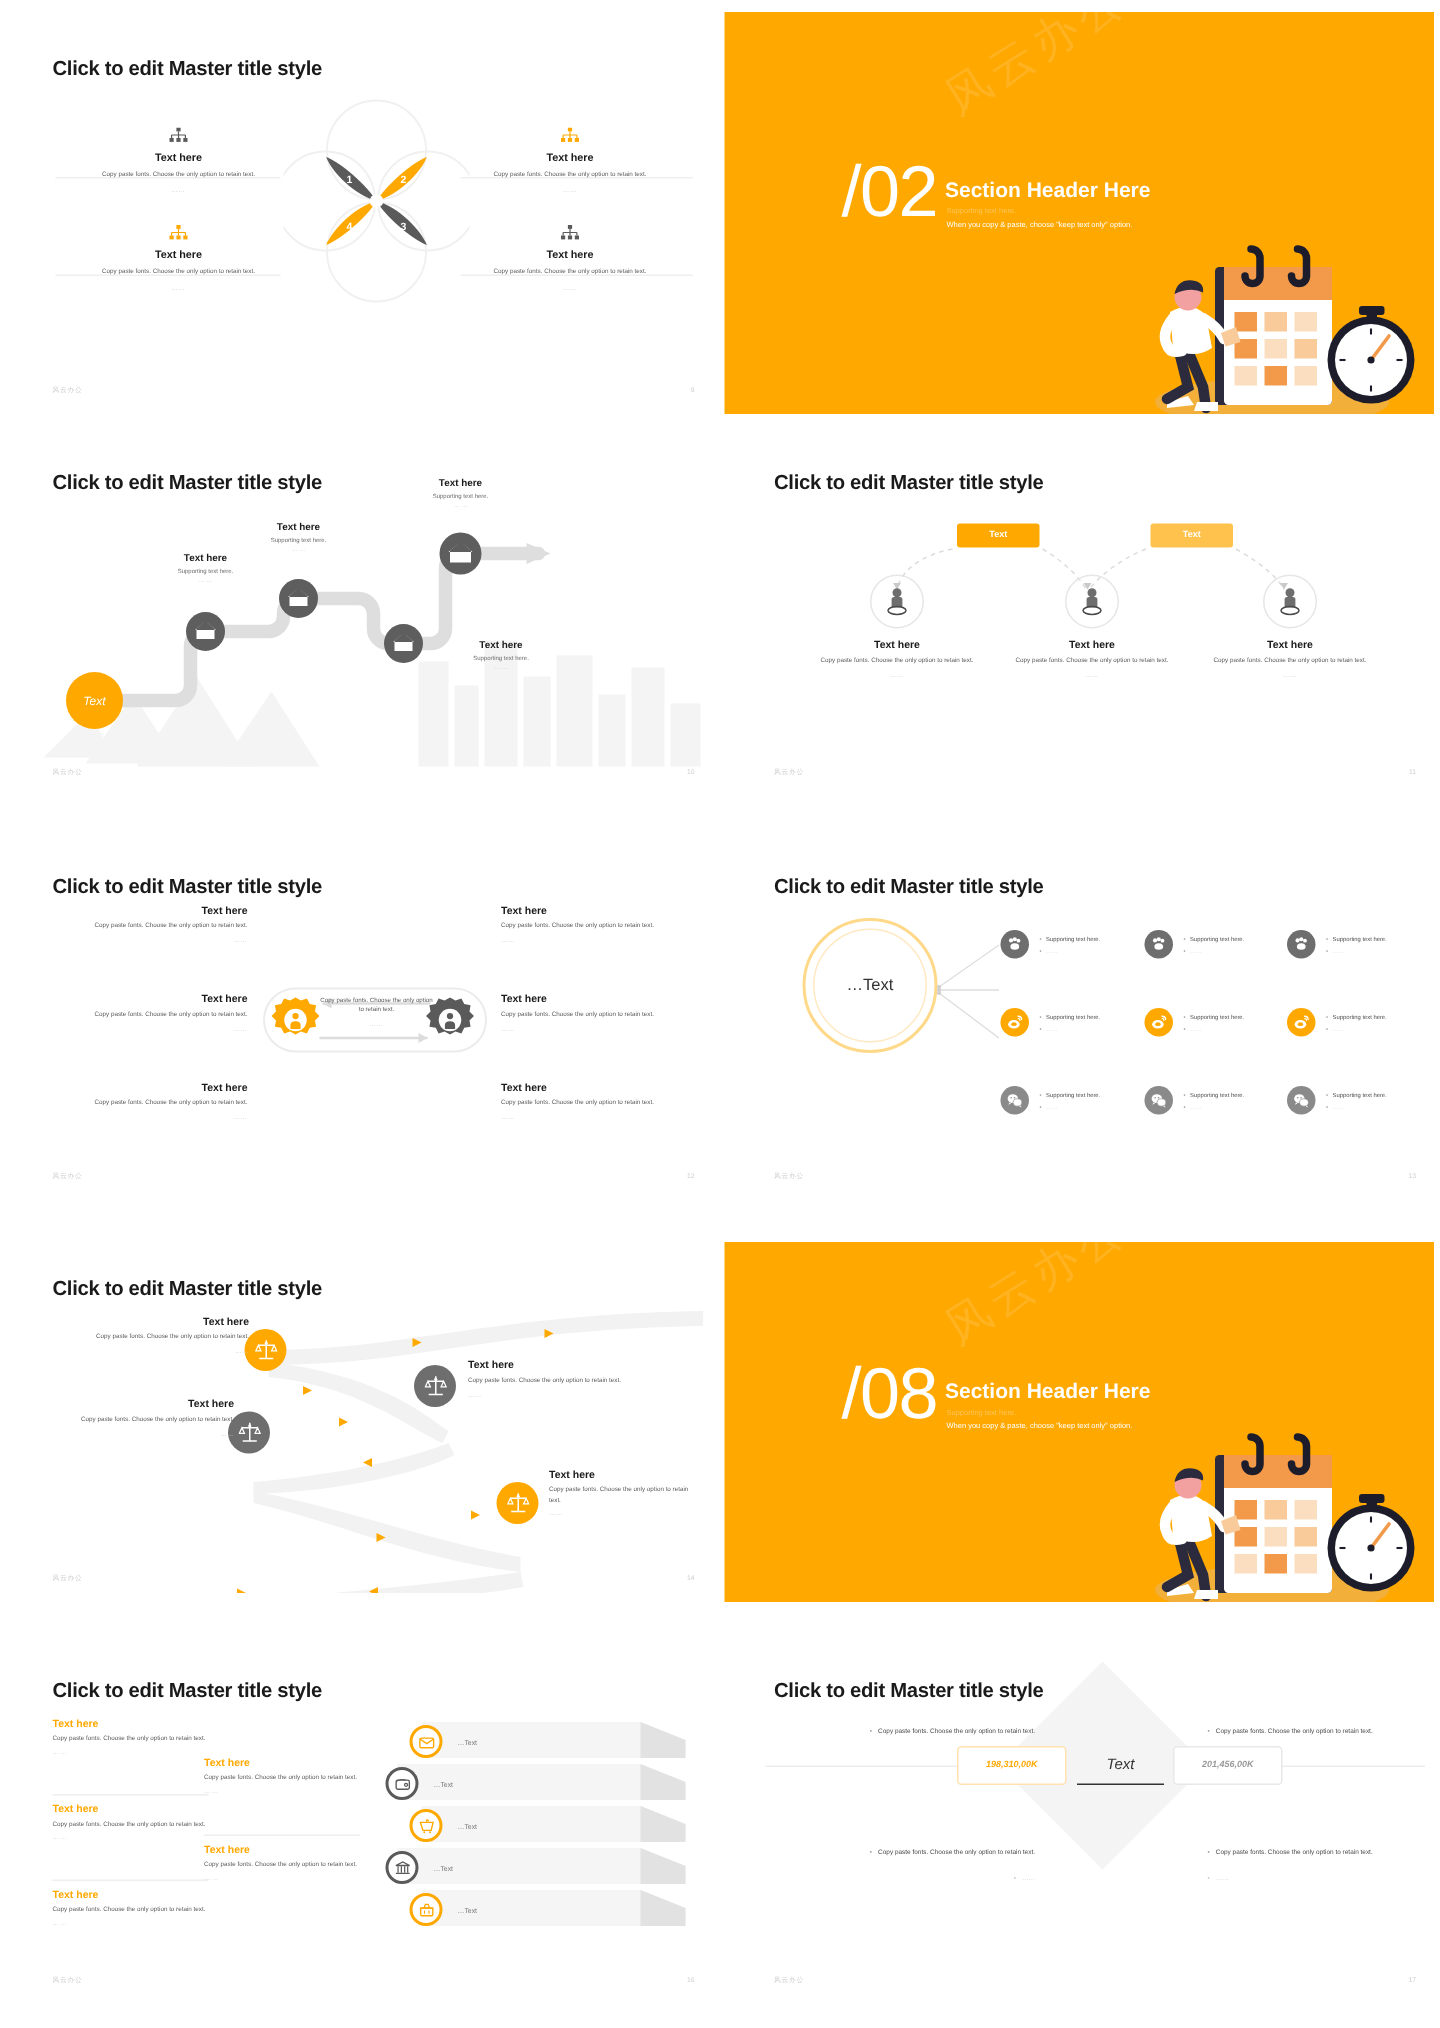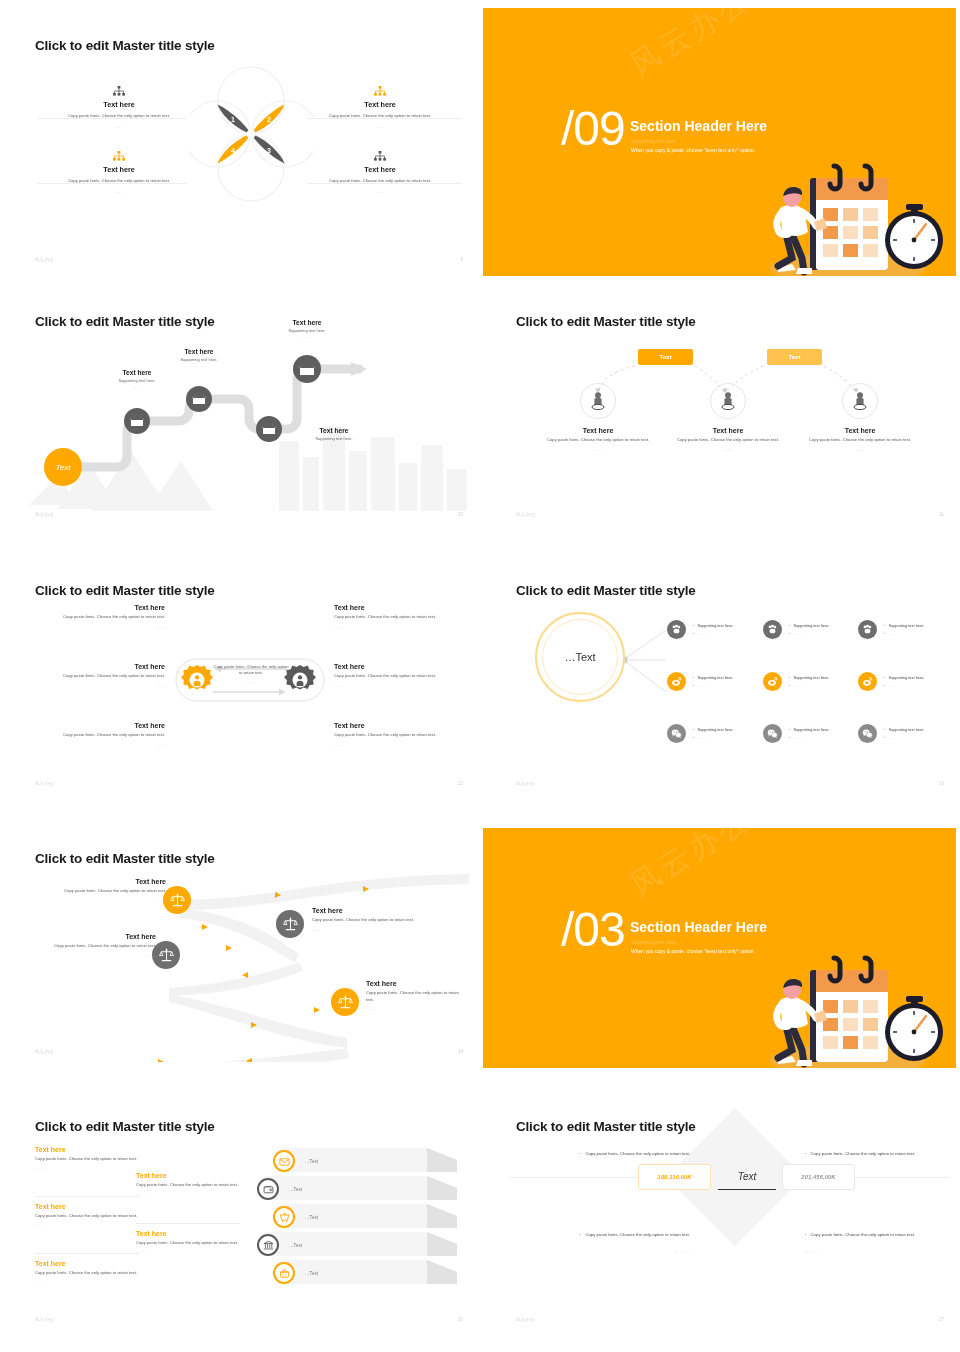--- a/index.html
+++ b/index.html
@@ -303,21 +303,21 @@
         <span class="txt-dots">……</span>
       </div>
     </div>
 
     <div class="footer-brand">风云办公</div>
     <div class="page-num">9</div>
   </div>
 
   <div class="slide orange-slide w-right row1">
     <div class="os-wm">风云办公</div>
-    <div class="os-num">/09</div>
+    <div class="os-num">/02</div>
     <div class="os-title">Section Header Here</div>
     <div class="os-sub1">Supporting text here.</div>
     <div class="os-sub2">When you copy &amp; paste, choose "keep text only" option.</div>
 
     <svg class="os-art" width="220" height="120" viewBox="0 0 220 120">
       <ellipse cx="118" cy="112" rx="78" ry="16" fill="#E8B46A" opacity="0.55"></ellipse>
 
       <rect x="80" y="22" width="78" height="92" rx="3" fill="#2B2B3D"></rect>
       <rect x="86" y="22" width="72" height="92" rx="3" fill="#FFFFFF"></rect>
       <rect x="86" y="22" width="72" height="22" fill="#F2994A"></rect>
@@ -781,21 +781,21 @@
       <span class="txt-body">Copy paste fonts. Choose the only option to retain text.</span>
       <span class="txt-dots">……</span>
     </div>
 
     <div class="footer-brand">风云办公</div>
     <div class="page-num">14</div>
   </div>
 
   <div class="slide orange-slide w-right row4">
     <div class="os-wm">风云办公</div>
-    <div class="os-num" style="top:78px;">/03</div>
+    <div class="os-num" style="top:78px;">/08</div>
     <div class="os-title" style="top:91px;">Section Header Here</div>
     <div class="os-sub1" style="top:111px;">Supporting text here.</div>
     <div class="os-sub2" style="top:120px;">When you copy &amp; paste, choose "keep text only" option.</div>
 
     <svg class="os-art" width="220" height="120" viewBox="0 0 220 120">
       <ellipse cx="118" cy="112" rx="78" ry="16" fill="#E8B46A" opacity="0.55"></ellipse>
       <rect x="80" y="22" width="78" height="92" rx="3" fill="#2B2B3D"></rect>
       <rect x="86" y="22" width="72" height="92" rx="3" fill="#FFFFFF"></rect>
       <rect x="86" y="22" width="72" height="22" fill="#F2994A"></rect>
       <path d="M104,10 a6,6 0 0 1 6,6 v12 a5,5 0 0 1 -10,0" fill="none" stroke="#1C1C2B" stroke-width="5" stroke-linecap="round"></path>

